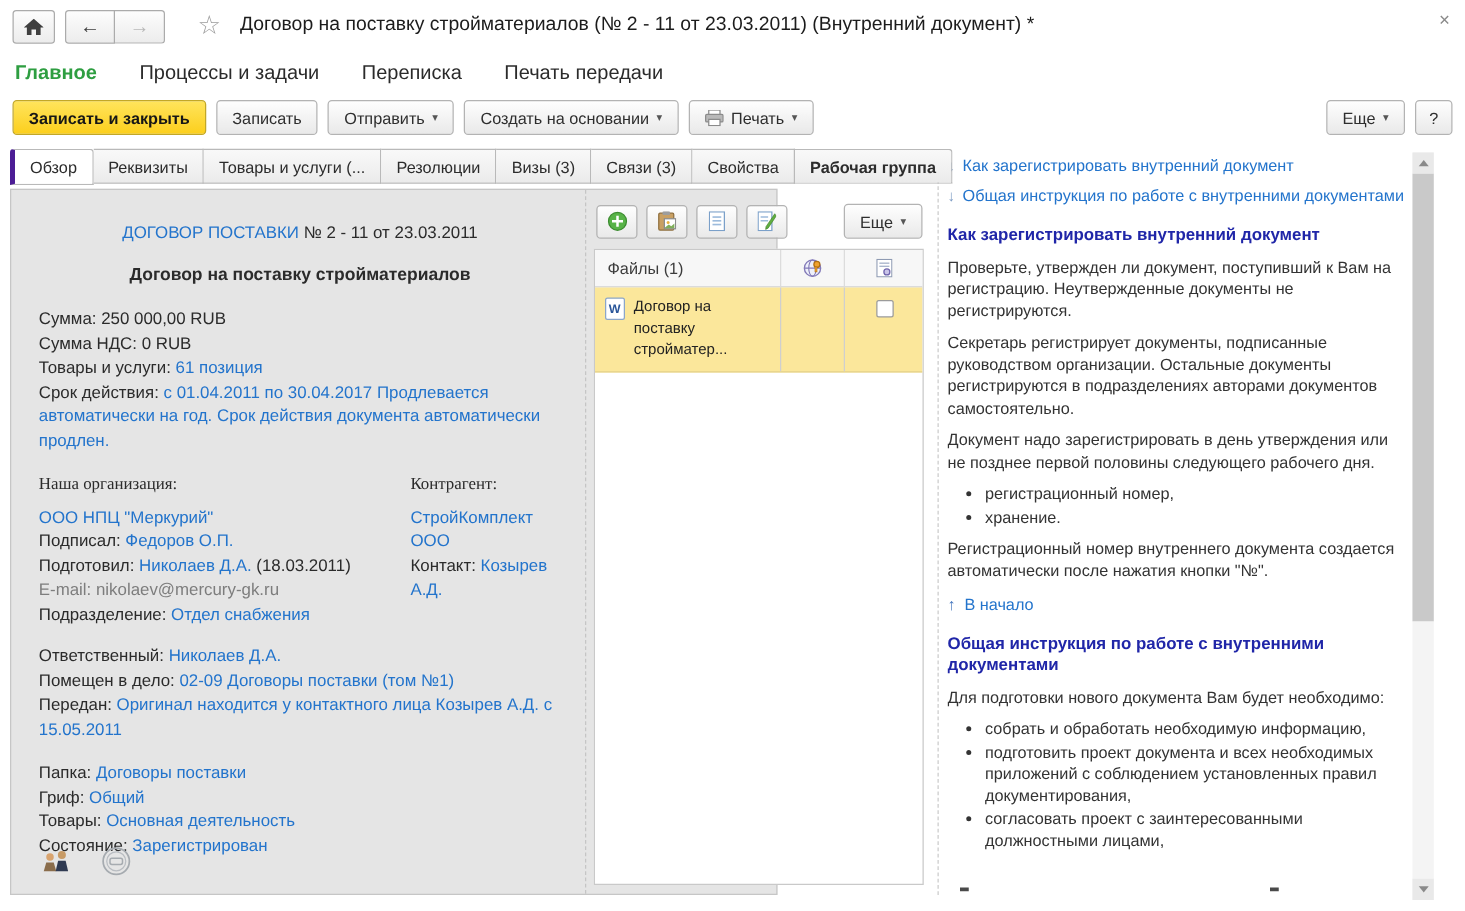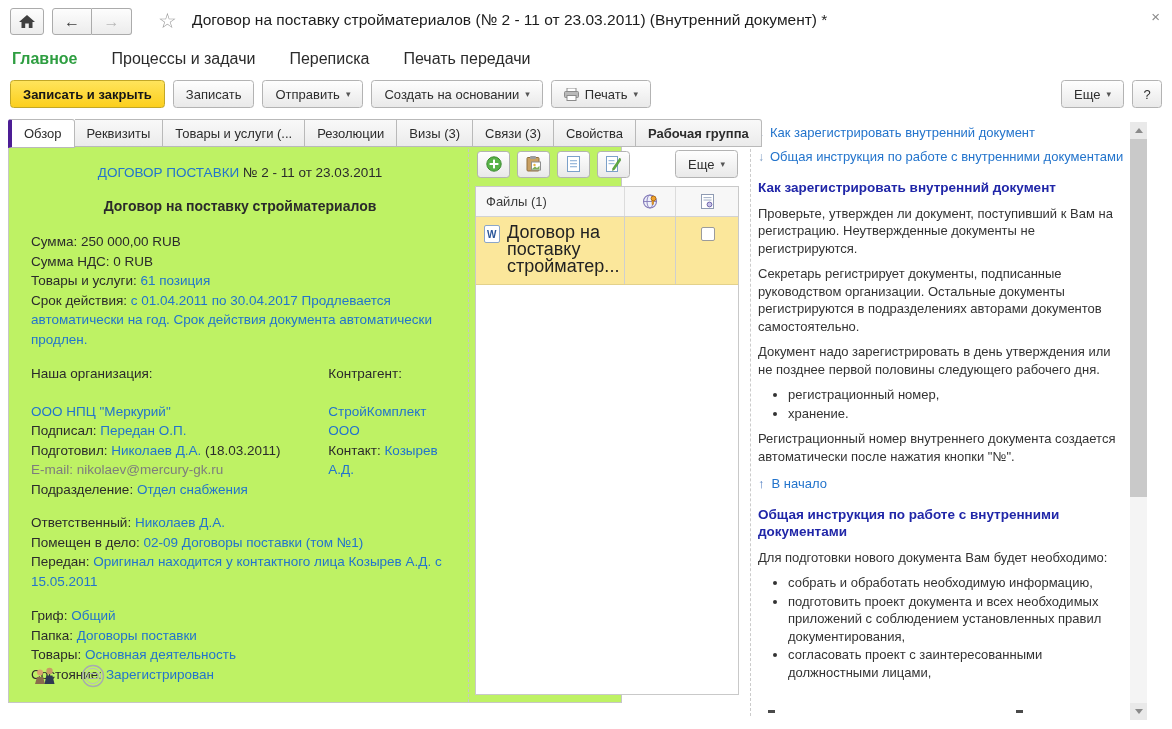--- a/index.html
+++ b/index.html
@@ -43,58 +43,58 @@
   
   .tabstrip { position:absolute; left:8px; top:119px; height:29px; display:flex; z-index:3; }
   .tab { height:28px; padding:0 12px; display:flex; align-items:center; font-size:13px; color:#2c2c2c;
          border:1px solid #b9b9b9; border-left:none; background:linear-gradient(#f9f9f9,#ebebeb);
          cursor:pointer; white-space:nowrap; }
   .tab:first-child { border-left:4px solid #4c1d95; border-radius:3px 0 0 0; }
   .tab:last-child { border-radius:0 3px 0 0;font-weight:bold; }
   .tab.active { background:#fff; height:29px; border-radius:3px 3px 0 0; position:relative; z-index:4; }
 
   
-  .main-box { position:absolute; left:8px; top:138px; width:614px; height:565px;
-              border:1px solid #c6c6c6; background:#bef264; }
+  .main-box { position:absolute; left:8px; top:151px; width:614px; height:565px;
+              border:1px solid #c6c6c6; background:#e5e5e5; }
   .vsep { position:absolute; top:0; bottom:0; width:0; border-left:1px dashed #c5c5c5; }
   .vsep1 { left:459px; }
   .vsep-outer { position:absolute; left:750px; top:124px; height:592px; width:0; border-left:1px dashed #cbcbcb; }
 
   
   .overview { position:absolute; left:0; top:0; width:458px; height:100%; padding:20px 18px 0 22px;
               font-size:13.5px; color:#2b2b2b; line-height:19.5px; }
   .ov-center { text-align:center; }
   .ov-doc-head { margin-top:4px; }
   .ov-doc-title { font-weight:bold; font-size:14px; margin:14px 0 16px 0; }
   .lnk { color:#2374cc; cursor:pointer; }
   .lbl, .val { color:#2b2b2b; }
   .muted { color:#7d7d7d; }
   .ov-group { margin-bottom:15px; }
   .org-row { display:flex; margin-bottom:14px; }
   .org-left { width:300px; }
   .org-right { width:126px; margin-left:10px; }
-  .org-caption { margin-bottom:18px; }
+  .org-caption { margin-bottom:7px;font-family:Liberation Serif, serif; }
   .ov-bottom-icons { position:absolute; left:24px; bottom:14px; display:flex; gap:22px; align-items:center; }
 
   
   .files { position:absolute; left:462px; top:0; width:275px; height:100%; }
   .files-toolbar { position:absolute; left:6px; top:11px; right:8px; height:28px; display:flex; gap:7px; align-items:center; }
   .tool-ico-btn { width:33px; height:27px; padding:0; justify-content:center; }
   .files-more { margin-left:auto; }
   .files-table { position:absolute; left:4px; right:7px; top:47px; bottom:7px;
                  border:1px solid #c9c9c9; background:#fff; overflow:hidden; }
   .ftable-head { display:grid; grid-template-columns:149px 51px 1fr; height:30px;
                  background:#f7f7f7; border-bottom:1px solid #d2d2d2; }
   .fhead-cell { display:flex; align-items:center; padding-left:10px; font-size:13px; color:#3c3c3c;
                 border-right:1px solid #dcdcdc; }
   .fhead-cell.ico { justify-content:center; padding-left:0; }
   .fhead-cell:last-child { border-right:none; }
   .file-row { display:grid; grid-template-columns:149px 51px 1fr; background:#fbe79b;
               border-bottom:1px solid #e3d18b; cursor:pointer; }
-  .fcell { padding:7px 6px 9px 8px; border-right:1px solid #cfcfcf; font-size:18px; color:#222; }
+  .fcell { padding:7px 6px 9px 8px; border-right:1px solid #cfcfcf; font-size:12px; color:#222; }
   .fcell:last-child { border-right:none; }
   .fcell.name { display:flex; gap:7px; }
   .fname-text { width:104px; line-height:17px; }
   .word-icon { flex:none; width:16px; height:18px; background:#fff; border:1px solid #8ba6c9;
                border-radius:2px; position:relative; margin-top:1px; }
   .word-icon::before { content:"W"; position:absolute; left:2px; top:3px; font-size:10px;
                        font-weight:bold; color:#2a5699; }
   .checkbox { width:14px; height:14px; border:1px solid #9b9b9b; background:#fff; border-radius:2px;
               margin:3px auto 0 auto; display:block; }
 
@@ -205,42 +205,42 @@
           <div class="ov-line"><span class="lbl">Сумма: </span><span class="val">250 000,00 RUB</span></div>
           <div class="ov-line"><span class="lbl">Сумма НДС: </span><span class="val">0 RUB</span></div>
           <div class="ov-line"><span class="lbl">Товары и услуги: </span><span class="lnk">61 позиция</span></div>
           <div class="ov-line"><span class="lbl">Срок действия: </span><span class="lnk">с 01.04.2011 по 30.04.2017 Продлевается автоматически на год. Срок действия документа автоматически продлен.</span></div>
         </div>
       <div class="org-row">
         <div class="org-left">
           <div class="org-caption">Наша организация:</div>
           <div>
               <div class="ov-line"><span class="lnk">ООО НПЦ "Меркурий"</span></div>
-              <div class="ov-line"><span class="lbl">Подписал: </span><span class="lnk">Передан О.П.</span></div>
+              <div class="ov-line"><span class="lbl">Подписал: </span><span class="lnk">Федоров О.П.</span></div>
               <div class="ov-line"><span class="lbl">Подготовил: </span><span class="lnk">Николаев Д.А.</span><span class="val"> (18.03.2011)</span></div>
               <div class="ov-line"><span class="muted">E-mail: nikolaev@mercury-gk.ru</span></div>
               <div class="ov-line"><span class="lbl">Подразделение: </span><span class="lnk">Отдел снабжения</span></div>
             </div>
         </div>
         <div class="org-right">
           <div class="org-caption">Контрагент:</div>
           <div>
               <div class="ov-line"><span class="lnk">СтройКомплект ООО</span></div>
               <div class="ov-line"><span class="lbl">Контакт: </span><span class="lnk">Козырев А.Д.</span></div>
             </div>
         </div>
       </div>
       <div class="ov-group">
           <div class="ov-line"><span class="lbl">Ответственный: </span><span class="lnk">Николаев Д.А.</span></div>
           <div class="ov-line"><span class="lbl">Помещен в дело: </span><span class="lnk">02-09 Договоры поставки (том №1)</span></div>
           <div class="ov-line"><span class="lbl">Передан: </span><span class="lnk">Оригинал находится у контактного лица Козырев А.Д. с 15.05.2011</span></div>
         </div>
       <div class="ov-group">
+          <div class="ov-line"><span class="lbl">Папка: </span><span class="lnk">Договоры поставки</span></div>
           <div class="ov-line"><span class="lbl">Гриф: </span><span class="lnk">Общий</span></div>
-          <div class="ov-line"><span class="lbl">Папка: </span><span class="lnk">Договоры поставки</span></div>
           <div class="ov-line"><span class="lbl">Товары: </span><span class="lnk">Основная деятельность</span></div>
           <div class="ov-line"><span class="lbl">Состояние: </span><span class="lnk">Зарегистрирован</span></div>
         </div>
       <div class="ov-bottom-icons">
         <svg width="26" height="18" viewBox="0 0 26 18">
           <circle cx="7" cy="5.5" r="3" fill="#d9a46f"></circle>
           <path d="M2 17 L4 10 L10 10 L12 17 Z" fill="#8a6d4c"></path>
           <circle cx="16.5" cy="4" r="3.2" fill="#c89b66"></circle>
           <path d="M11.5 17 L13.5 8.5 L19.5 8.5 L21.5 17 Z" fill="#2f3a52"></path>
         </svg>

